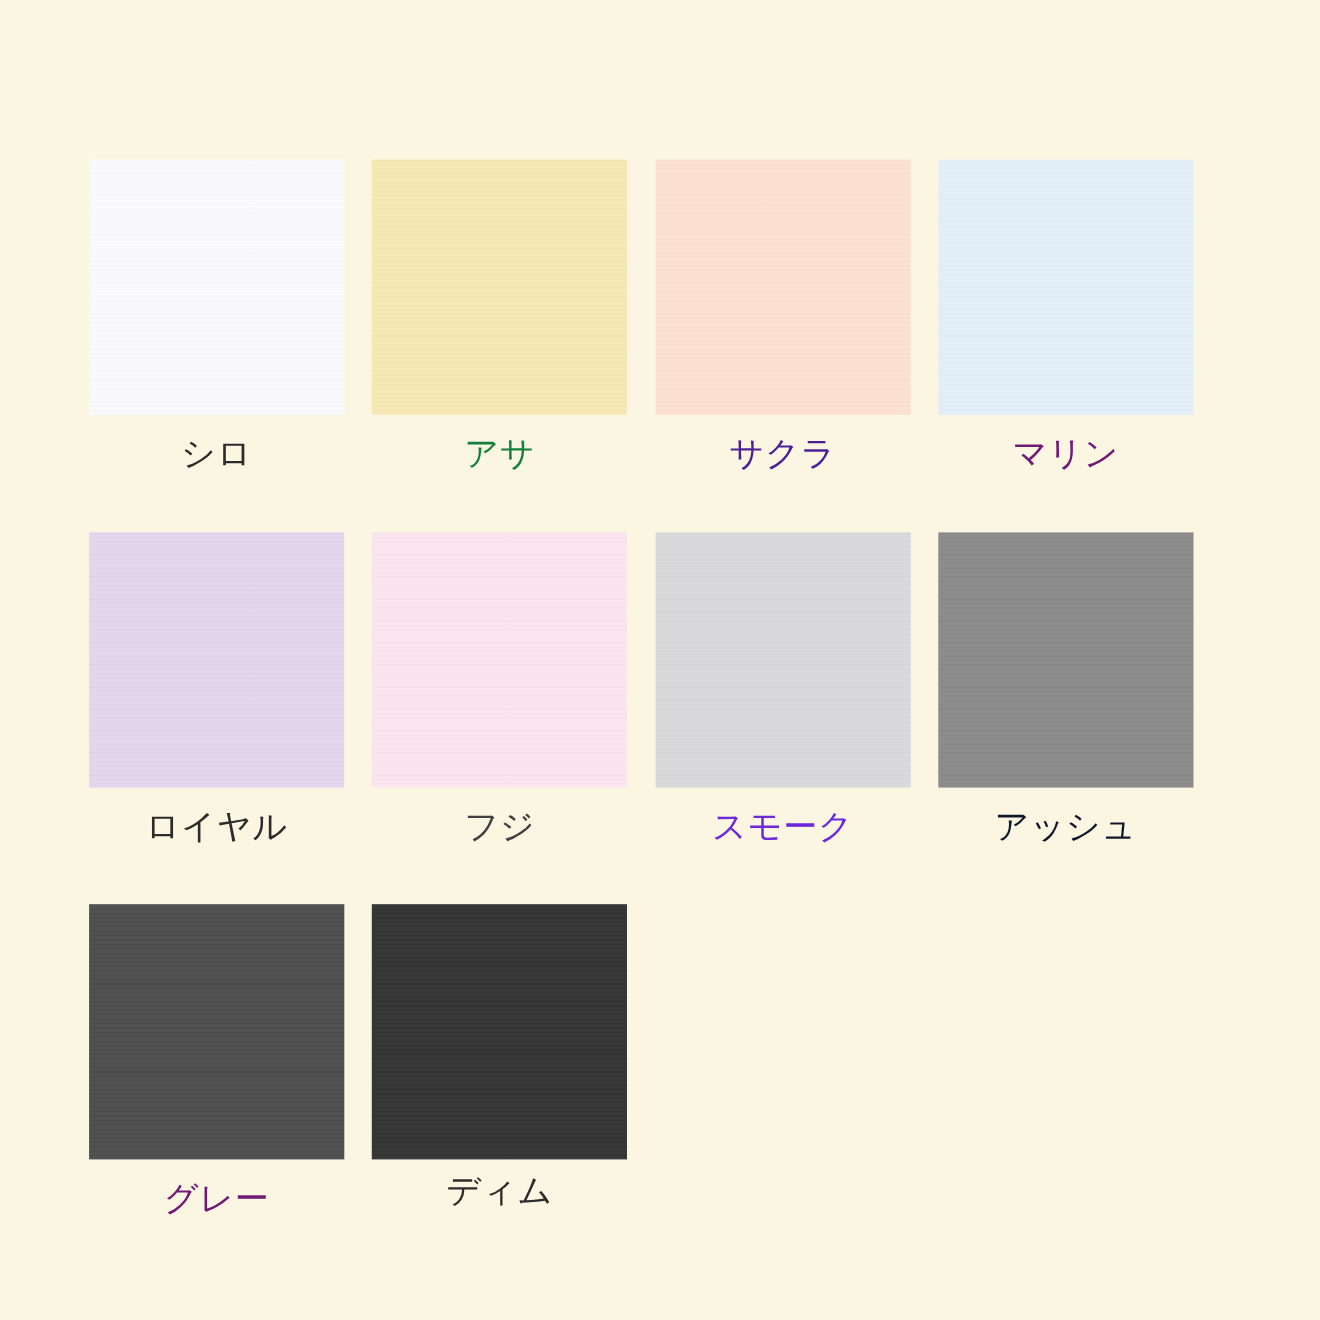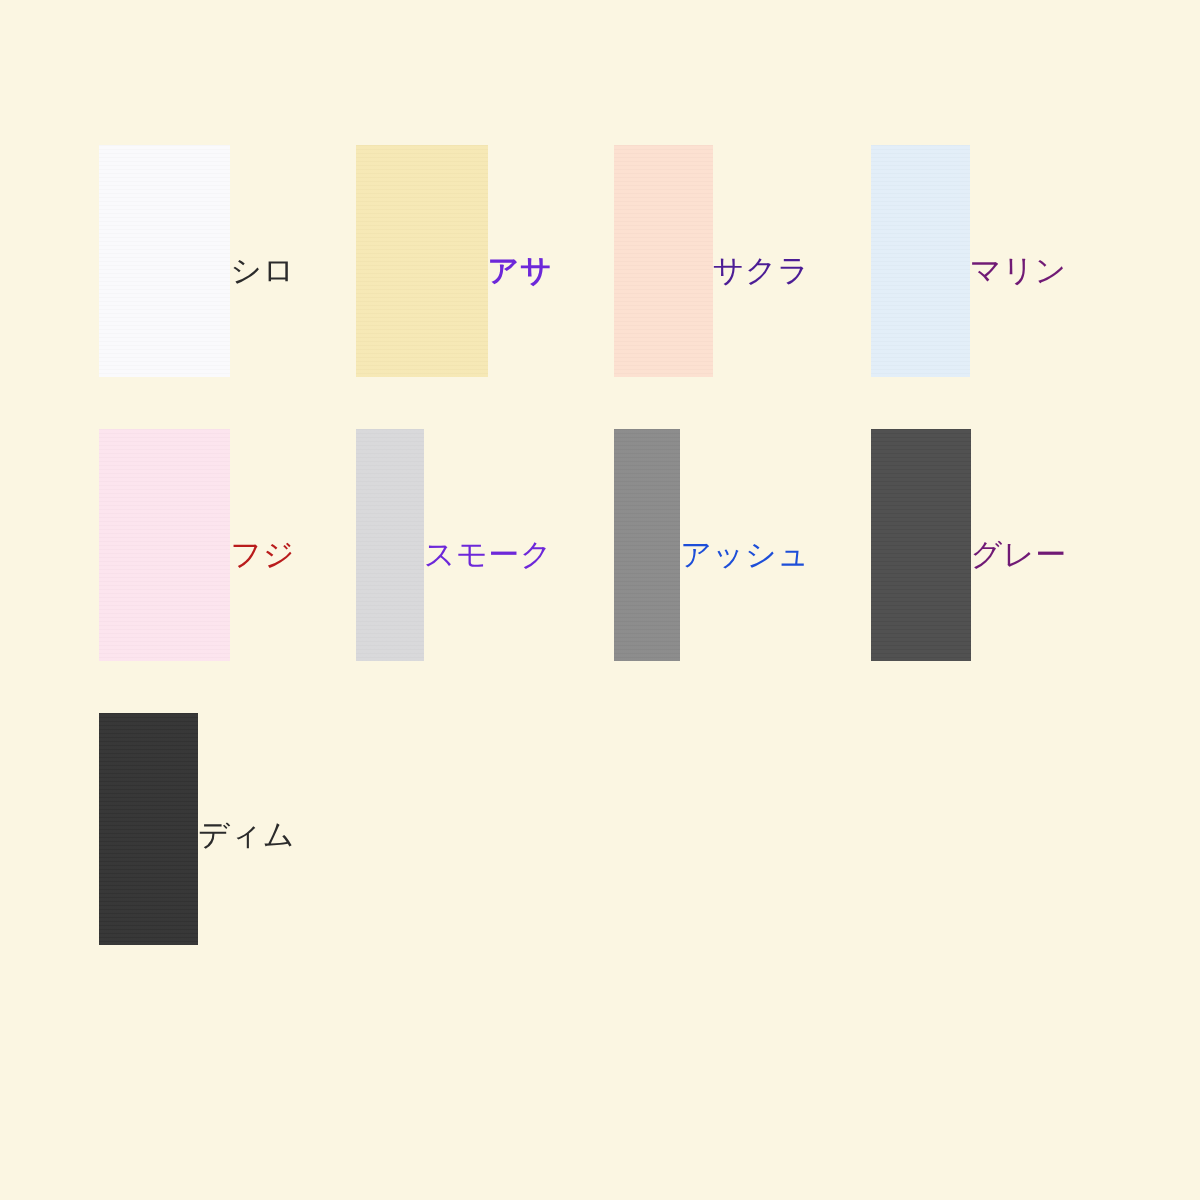--- a/index.html
+++ b/index.html
@@ -30,20 +30,21 @@
     display: grid;
     grid-template-columns: repeat(4, 232px);
     grid-template-rows: repeat(3, auto);
     column-gap: 25.3px;
     row-gap: 52px;
   }
 
   .swatch-cell {
     width: 196px;
     display: flex;
+    flex-direction: column;
     align-items: center;
   }
 
   .swatch-chip {
     position: relative;
     width: 232px;
     height: 232px;
     overflow: hidden;
     background-color: #ffffff;
   }
@@ -84,48 +85,52 @@
   <div id="swatch-grid">
 
     <div class="swatch-cell">
       <div class="swatch-chip" style="background-color: rgb(250, 250, 252);"></div>
       <div class="swatch-label" style="color: rgb(43, 43, 43);">シロ</div>
     </div>
 
 
     <div class="swatch-cell">
       <div class="swatch-chip" style="background-color: rgb(246, 232, 180);"></div>
-      <div class="swatch-label" style="color: #6d28d9; font-weight: bold;">アサ</div>
+      <div class="swatch-label" style="color: #15803d;">アサ</div>
     </div>
 
     <div class="swatch-cell">
       <div class="swatch-chip" style="background-color: rgb(252, 224, 208);"></div>
       <div class="swatch-label" style="color: #4c1d95;">サクラ</div>
     </div>
 
     <div class="swatch-cell">
       <div class="swatch-chip" style="background-color: rgb(226, 238, 248);"></div>
       <div class="swatch-label" style="color: #701a75;">マリン</div>
     </div>
 
+    <div class="swatch-cell">
+      <div class="swatch-chip" style="background-color: rgb(227, 213, 236);"></div>
+      <div class="swatch-label" style="color: rgb(43, 43, 43);">ロイヤル</div>
+    </div>
 
     <div class="swatch-cell">
       <div class="swatch-chip" style="background-color: rgb(252, 228, 238);"></div>
-      <div class="swatch-label" style="color: #b91c1c;">フジ</div>
+      <div class="swatch-label" style="color: #404040;">フジ</div>
     </div>
 
 
     <div class="swatch-cell">
       <div class="swatch-chip" style="background-color: rgb(216, 216, 218);"></div>
       <div class="swatch-label" style="color: #6d28d9;">スモーク</div>
     </div>
 
     <div class="swatch-cell">
       <div class="swatch-chip" style="background-color: rgb(138, 138, 138);"></div>
-      <div class="swatch-label" style="color: #1d4ed8;">アッシュ</div>
+      <div class="swatch-label" style="color: #0f172a;">アッシュ</div>
     </div>
 
     <div class="swatch-cell">
       <div class="swatch-chip" style="background-color: rgb(77, 77, 77);"></div>
       <div class="swatch-label" style="color: #701a75;">グレー</div>
     </div>
 
     <div class="swatch-cell">
       <div class="swatch-chip" style="background-color: rgb(51, 51, 51);"></div>
       <div class="swatch-label" style="color: rgb(43, 43, 43); margin-top: 12px;">ディム</div>

